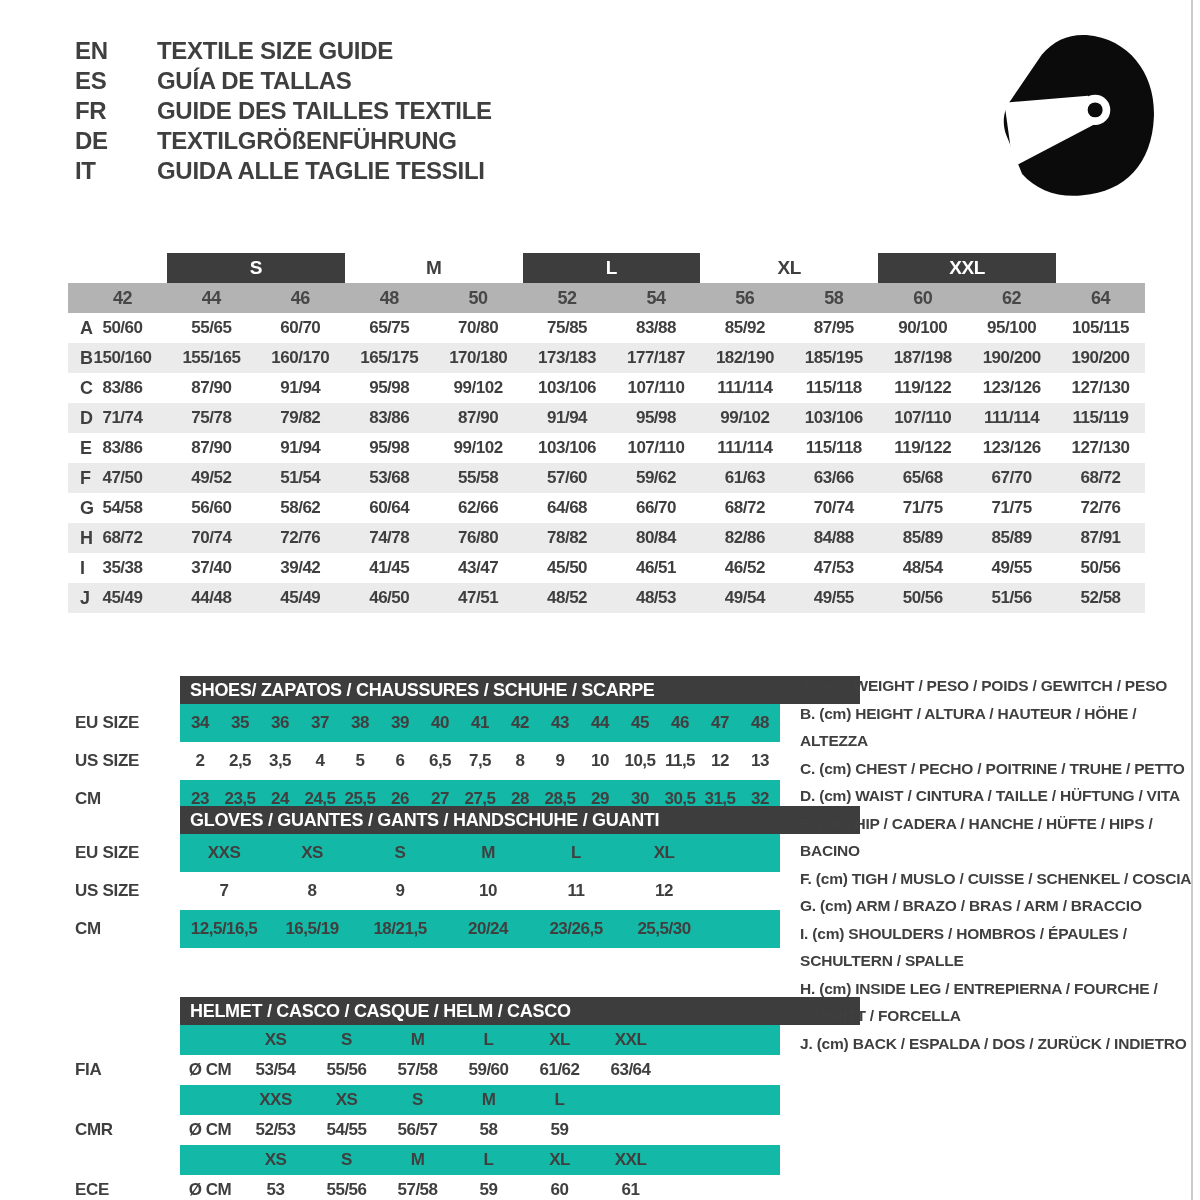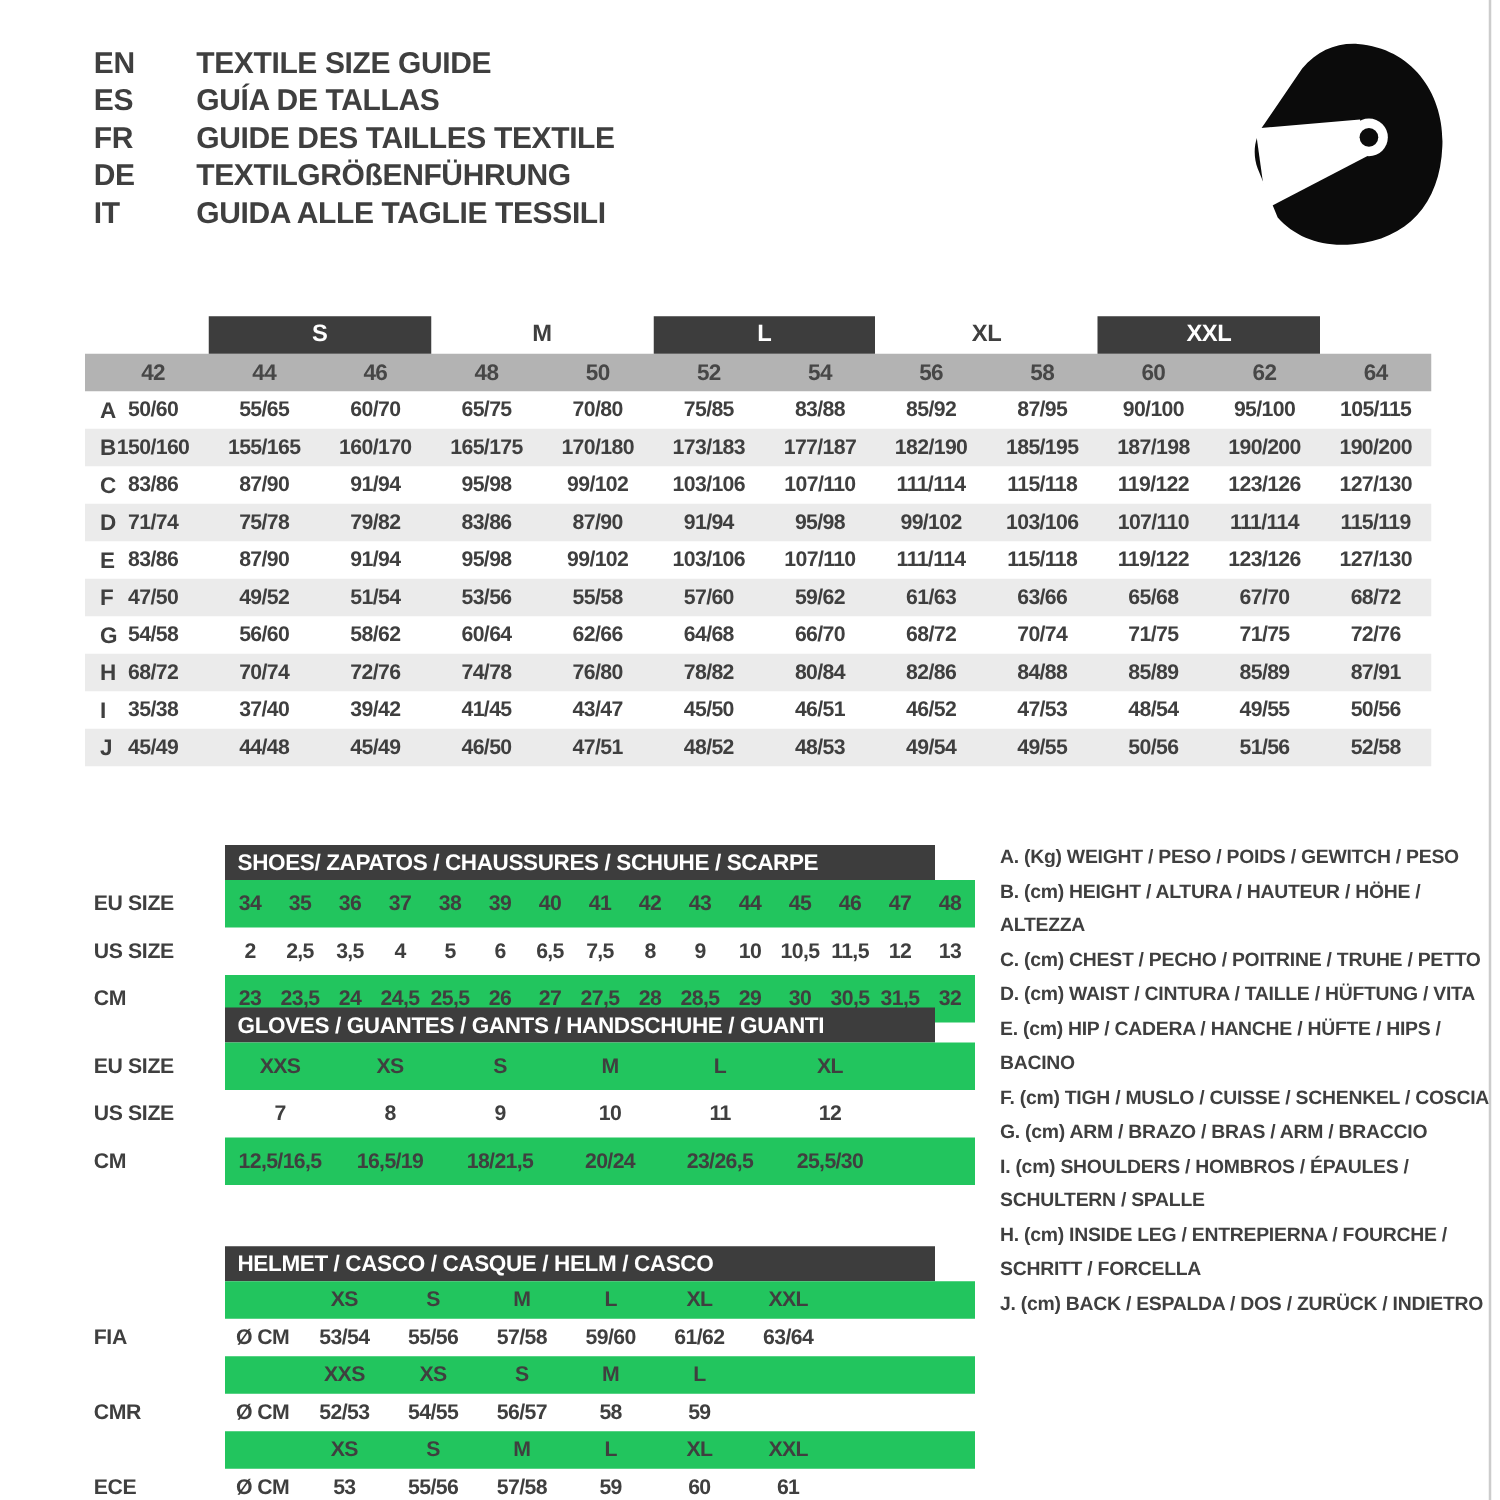--- a/index.html
+++ b/index.html
@@ -31,29 +31,29 @@
   .mt-row.striped{background:#ebebeb;}
   .mt-letter{white-space:nowrap;overflow:visible;padding-left:12px;font-size:18px;}
   .mt-cell{text-align:center;letter-spacing:-0.5px;white-space:nowrap;}
 
   
   .lower{width:730px;}
   #shoes{left:60px;top:676px;}
   #gloves{left:60px;top:806px;}
   #helmet-table{left:60px;top:997px;}
   .lt-bar{
-    margin-left:120px;width:568px;height:28px;line-height:28px;
+    margin-left:120px;width:680px;height:28px;line-height:28px;
     background:#3d3d3d;color:#ffffff;font-size:18px;padding-left:10px;
     box-sizing:border-box;letter-spacing:-0.3px;white-space:nowrap;
   }
   .lt-row{display:flex;height:38px;}
   #helmet-table .lt-row{height:30px;}
   .lt-label{width:120px;box-sizing:border-box;padding-left:15px;font-size:17px;display:flex;align-items:center;letter-spacing:-0.3px;}
   .lt-content{width:600px;display:grid;align-items:center;font-size:17px;text-align:center;}
-  .lt-content.striped{background:#22c55e;}
+  .lt-content.striped{background:#14b8a6;}
   .lt-cell{letter-spacing:-0.5px;white-space:nowrap;}
 
   
   #legend{left:800px;top:672px;width:400px;font-size:15.5px;line-height:27.5px;letter-spacing:-0.2px;}
 
   
   #edge-line{left:1191px;top:0;width:2px;height:1200px;background:#b7b7b7;opacity:.7;}
 </style>
 </head>
 <body>
@@ -187,21 +187,21 @@
         <div class="mt-cell">115/118</div>
         <div class="mt-cell">119/122</div>
         <div class="mt-cell">123/126</div>
         <div class="mt-cell">127/130</div>
       </div>
       <div class="mt-grid mt-row striped">
         <div class="mt-letter">F</div>
         <div class="mt-cell">47/50</div>
         <div class="mt-cell">49/52</div>
         <div class="mt-cell">51/54</div>
-        <div class="mt-cell">53/56</div>
+        <div class="mt-cell">53/68</div>
         <div class="mt-cell">55/58</div>
         <div class="mt-cell">57/60</div>
         <div class="mt-cell">59/62</div>
         <div class="mt-cell">61/63</div>
         <div class="mt-cell">63/66</div>
         <div class="mt-cell">65/68</div>
         <div class="mt-cell">67/70</div>
         <div class="mt-cell">68/72</div>
       </div>
       <div class="mt-grid mt-row">

